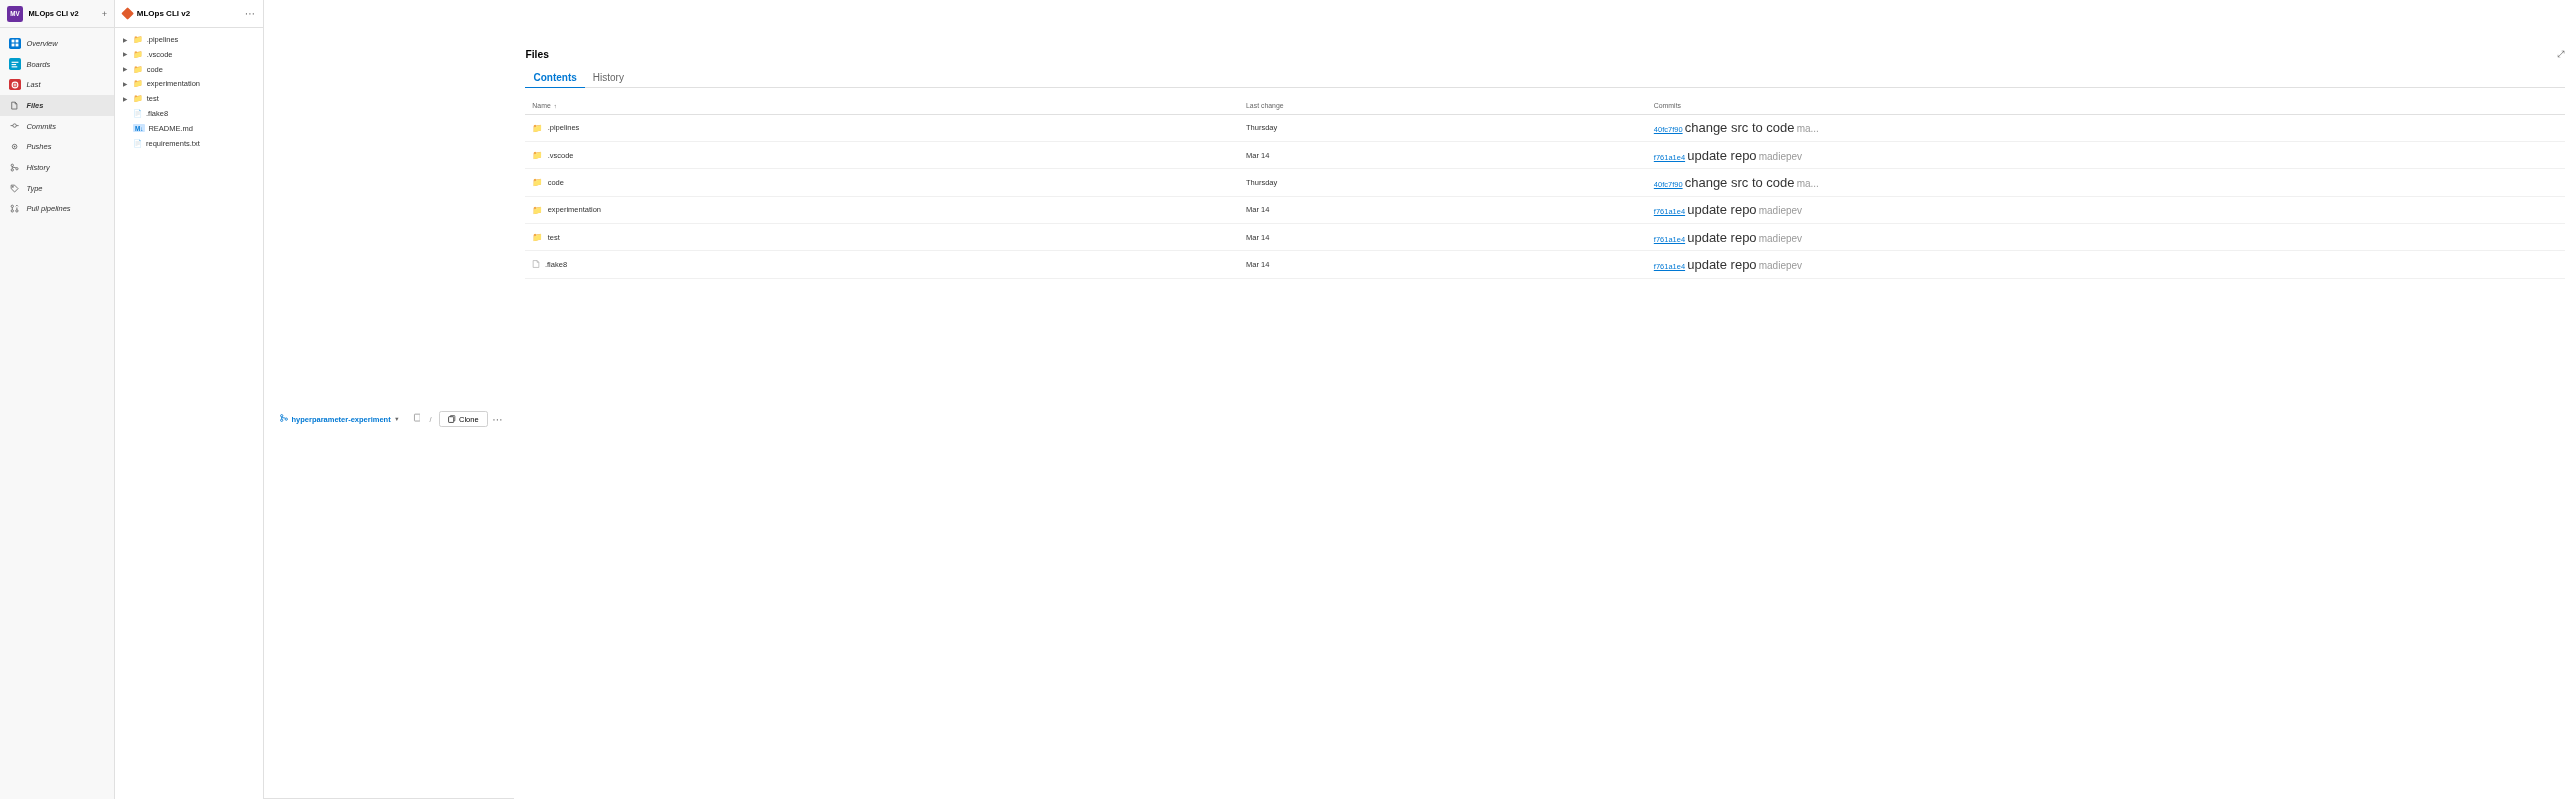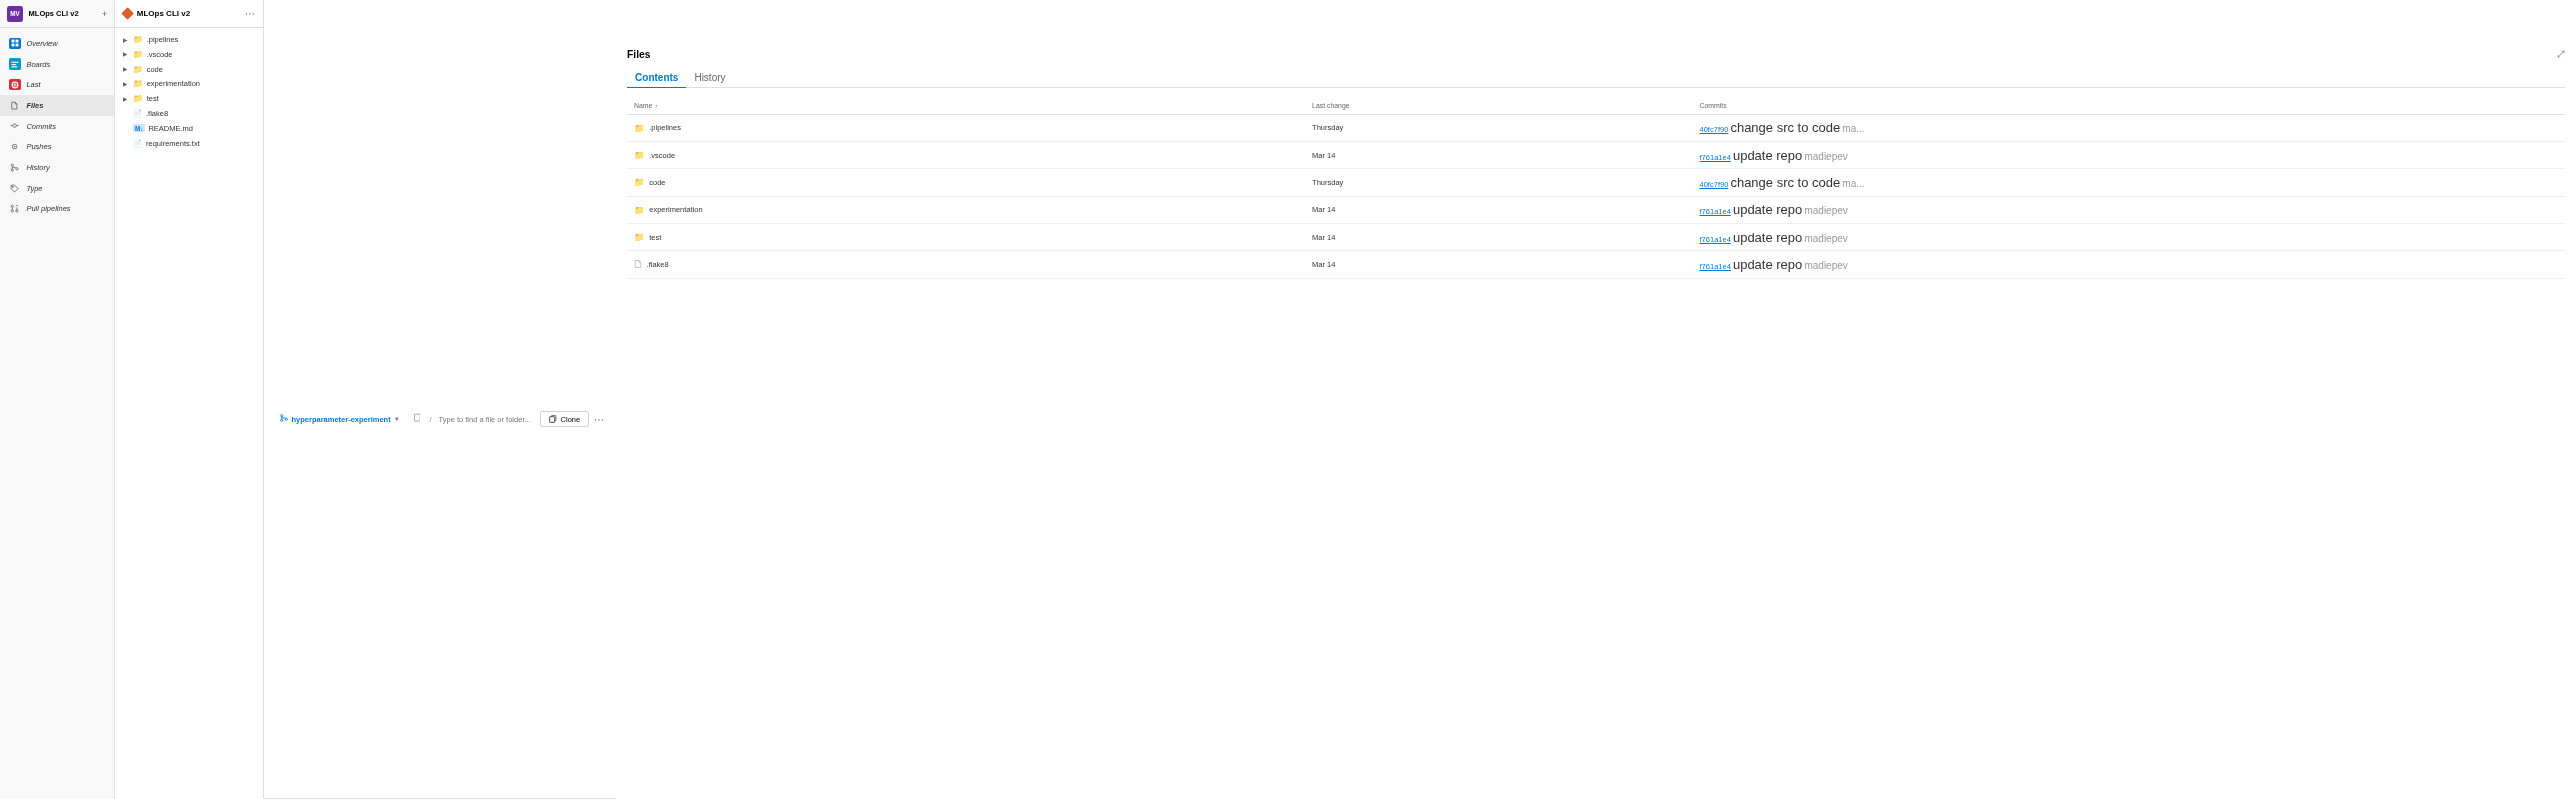--- a/index.html
+++ b/index.html
@@ -406,21 +406,20 @@
       </span>
       <span class="branch-name">hyperparameter-experiment</span>
       <span class="branch-chevron">▼</span>
     </div>
     <span class="path-sep">
       <svg width="9.2" height="9.2" viewBox="0 0 16 16" fill="none">
           <rect x="6" y="2" width="10" height="12" rx="1" stroke="#999" stroke-width="1.5" fill="none"></rect>
         </svg>
     </span>
     <span class="path-sep">/</span>
-    <input class="path-input" type="text" placeholder="Type to find a file or folder..." style="">
     <div class="main-actions">
       <button class="clone-btn">
         <svg width="8" height="8" viewBox="0 0 14 14" fill="none">
             <rect x="1" y="3" width="9" height="10" rx="1" stroke="#333" stroke-width="1.5" fill="none"></rect>
             <path d="M4 3 V2 Q4 1 5 1 h6 Q12 1 12 2 v8 Q12 10 11 10 h-1" stroke="#333" stroke-width="1.2" fill="none"></path>
           </svg>
         <span>Clone</span>
       </button>
       <span style="color:#666;cursor:pointer;font-size:10.3px">⋯</span>
     </div>

